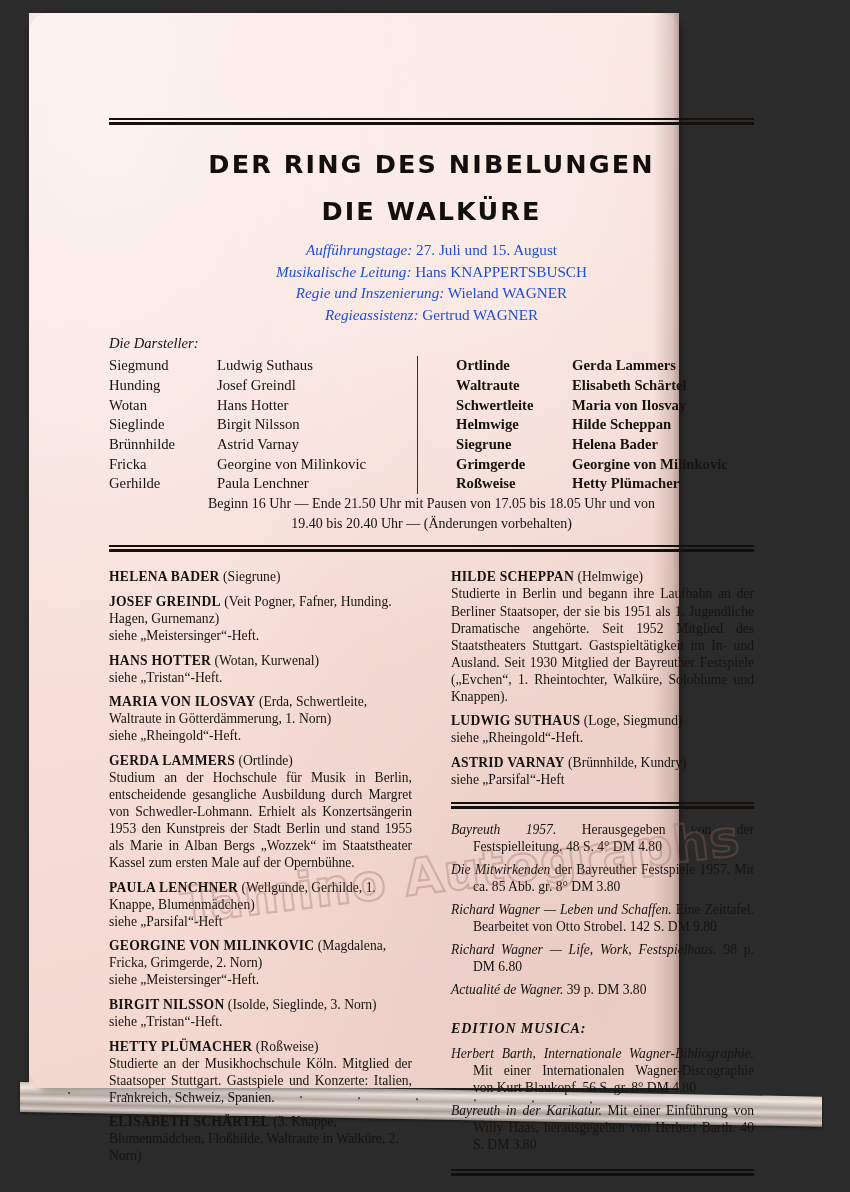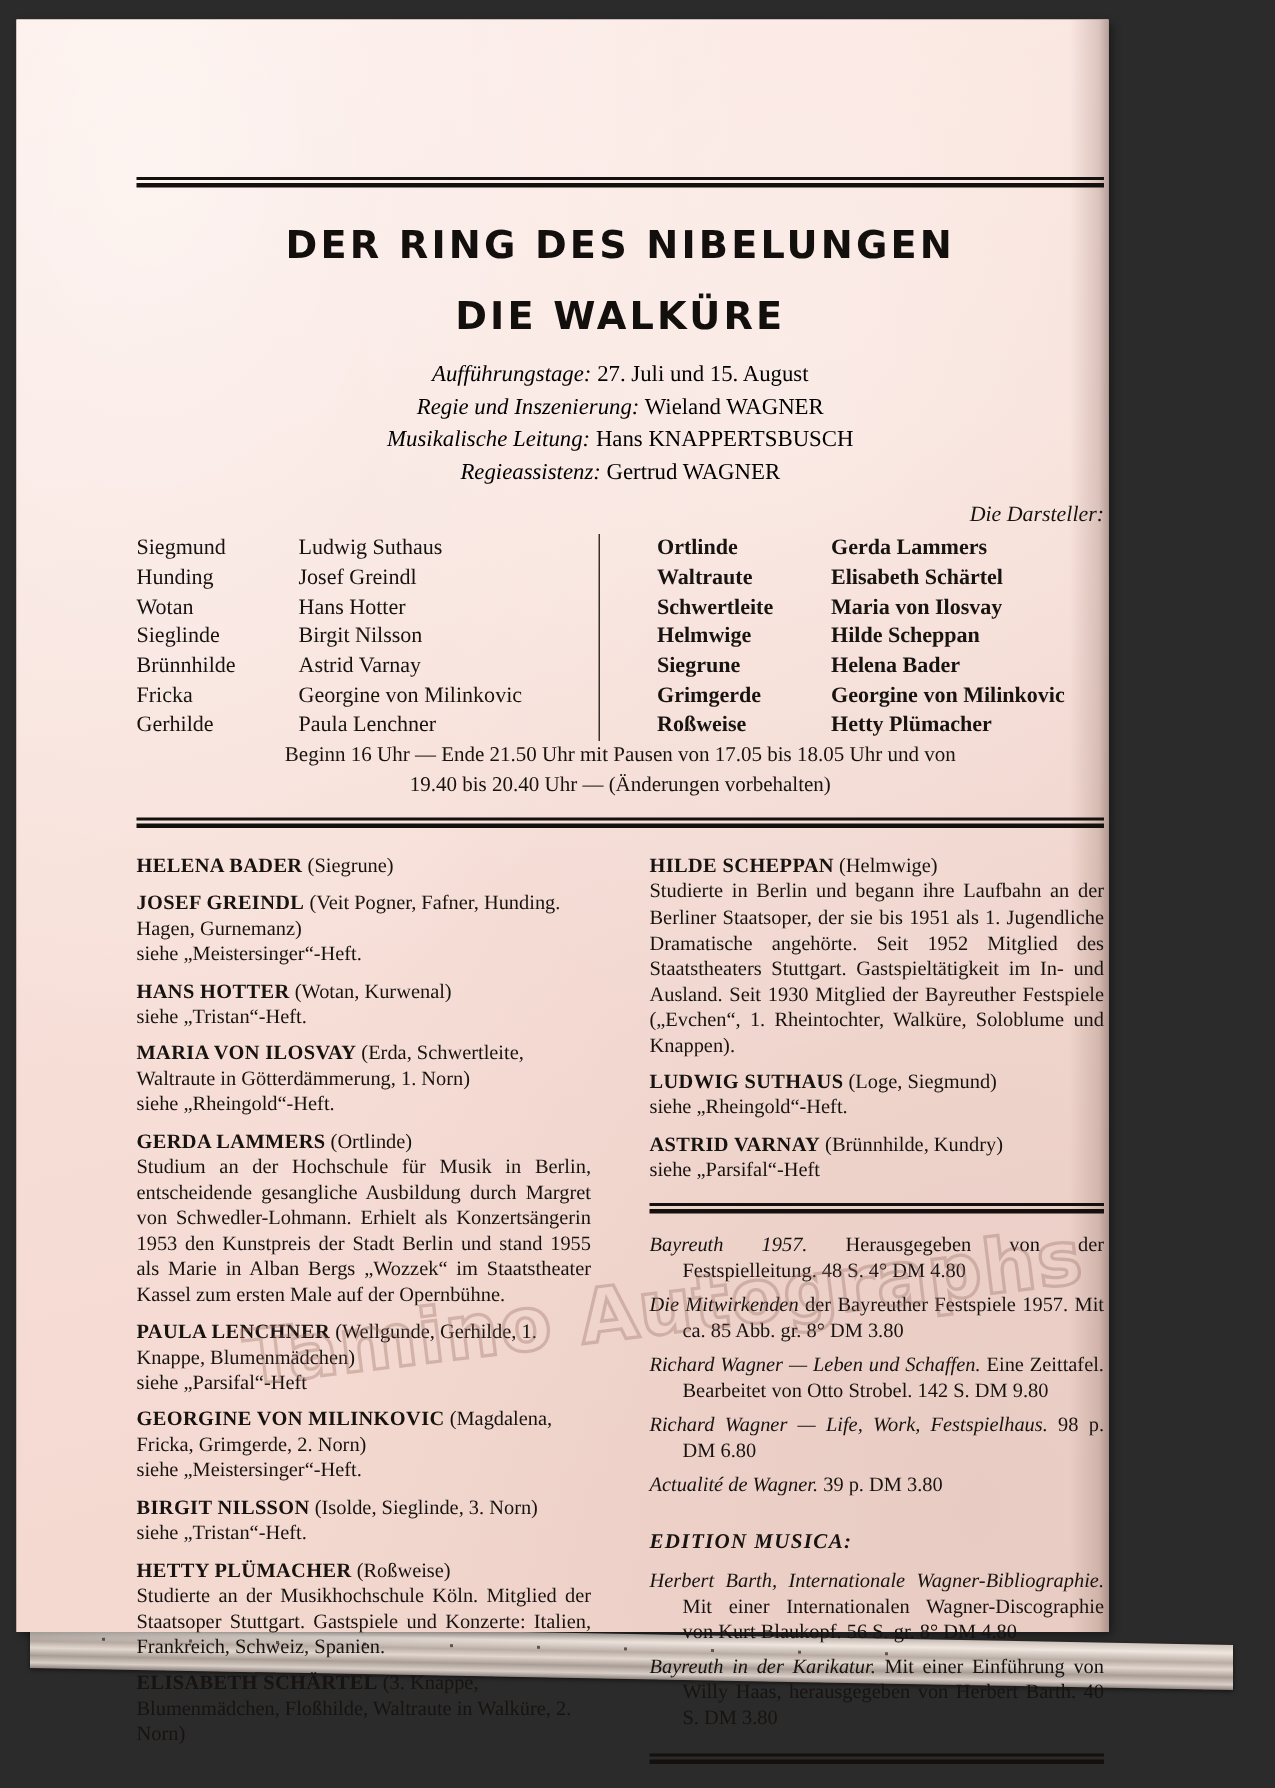--- a/index.html
+++ b/index.html
@@ -39,26 +39,27 @@
     left: 6%;
     right: 22%;
     top: 9px;
     height: 2px;
     background: repeating-linear-gradient(90deg,
        rgba(60,50,45,.75) 0 2px, rgba(60,50,45,0) 2px 58px);
   }
 
   #page {
     position: absolute;
-    left: 11px;
+    left: 29px;
     top: 13px;
-    width: 728px;
+    width: 650px;
     height: 1075px;
     background: #f9e2dc;
     box-shadow: 2px 2px 6px rgba(0,0,0,.45);
+    border-radius: 19px;
   }
   
   #page::before {
     content: "";
     position: absolute;
     inset: 0;
     pointer-events: none;
     background:
       radial-gradient(ellipse at 12% 8%,  rgba(255,255,255,.55), rgba(255,255,255,0) 45%),
       radial-gradient(ellipse at 88% 92%, rgba(204,170,160,.28), rgba(255,255,255,0) 52%),
@@ -115,26 +116,26 @@
     line-height: 1.18;
   }
   h1.main-title { font-size: 25.5px; }
   h1.sub-title  { font-size: 25.5px; margin-top: 17px; }
 
   .credits {
     text-align: center;
     margin-top: 13px;
     font-size: 15.2px;
     line-height: 1.42;
-    color: #000000;
+    color: #1d4ed8;
   }
   .credits .lbl { font-style: italic; }
 
   .cast-caption {
-    text-align: right;
+    text-align: left;
     font-style: italic;
     font-size: 14.6px;
     margin-top: 10px;
     margin-bottom: 4px;
   }
 
   
   .cast {
     display: flex;
     font-size: 14.7px;
@@ -243,26 +244,26 @@
       <h1 class="main-title">DER RING DES NIBELUNGEN</h1>
       <h1 class="sub-title">DIE WALKÜRE</h1>
     </div>
 
     <div class="credits">
       <div>
         <span class="lbl">Aufführungstage:</span>
         <span>27. Juli und 15. August</span>
       </div>
       <div>
+        <span class="lbl">Musikalische Leitung:</span>
+        <span>Hans KNAPPERTSBUSCH</span>
+      </div>
+      <div>
         <span class="lbl">Regie und Inszenierung:</span>
         <span>Wieland WAGNER</span>
-      </div>
-      <div>
-        <span class="lbl">Musikalische Leitung:</span>
-        <span>Hans KNAPPERTSBUSCH</span>
       </div>
       <div>
         <span class="lbl">Regieassistenz:</span>
         <span>Gertrud WAGNER</span>
       </div>
     </div>
 
     <div class="cast-caption">Die Darsteller:</div>
 
     <div class="cast">

